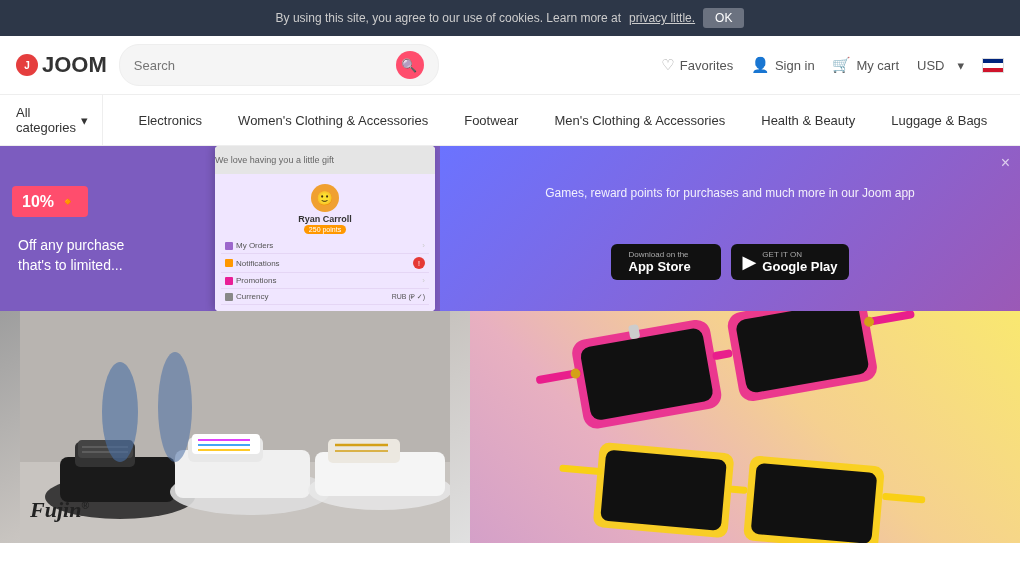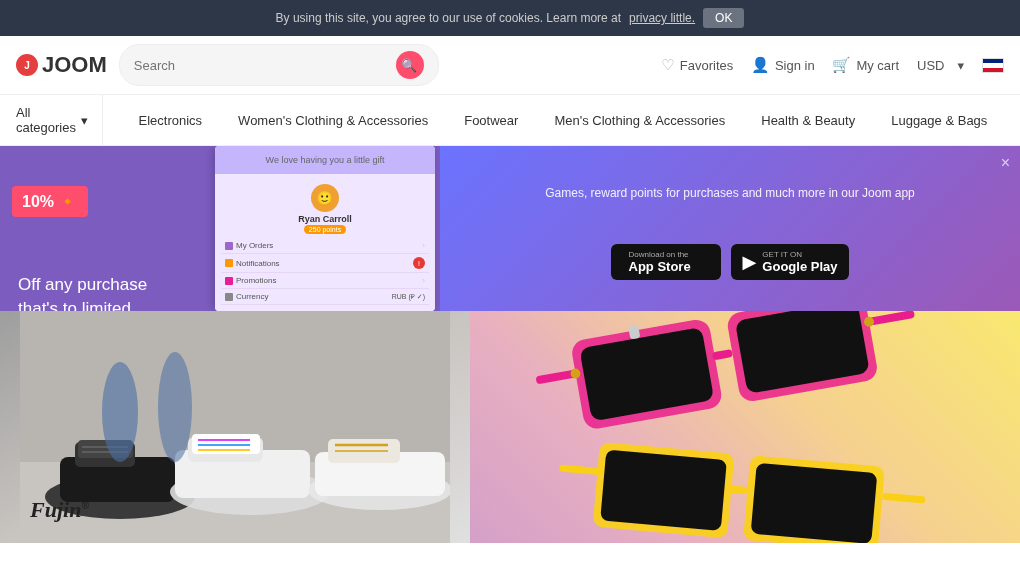--- a/index.html
+++ b/index.html
@@ -179,25 +179,24 @@
       left: 215px;
       top: 0;
       width: 220px;
       height: 165px;
       background: #fff;
       border-radius: 4px;
       overflow: hidden;
       box-shadow: -2px 0 8px rgba(0,0,0,0.2);
     }
     .phone-top-bar {
-      background: #c4b5fd;
+      background: #e5e5e5;
       height: 28px;
       display: flex;
       align-items: center;
-      justify-content: center;
     }
     .phone-screen {
       background: #f0e6ff;
       height: 137px;
       padding: 6px;
       position: relative;
     }
     .phone-screen-header {
       display: flex;
       align-items: center;
@@ -248,23 +247,22 @@
       font-size: 16px;
       font-weight: bold;
       padding: 6px 10px;
       border-radius: 4px;
     }
     .promo-text-left {
       position: absolute;
       left: 18px;
       top: 90px;
       color: white;
-      font-size: 17px;
+      font-size: 14px;
       line-height: 1.4;
-      margin-top: 37px;
     }
 
     
     .promo-right {
       flex: 1;
       background: linear-gradient(135deg, #6b73ff 0%, #9b59b6 100%);
       position: relative;
       display: flex;
       flex-direction: column;
       align-items: center;

